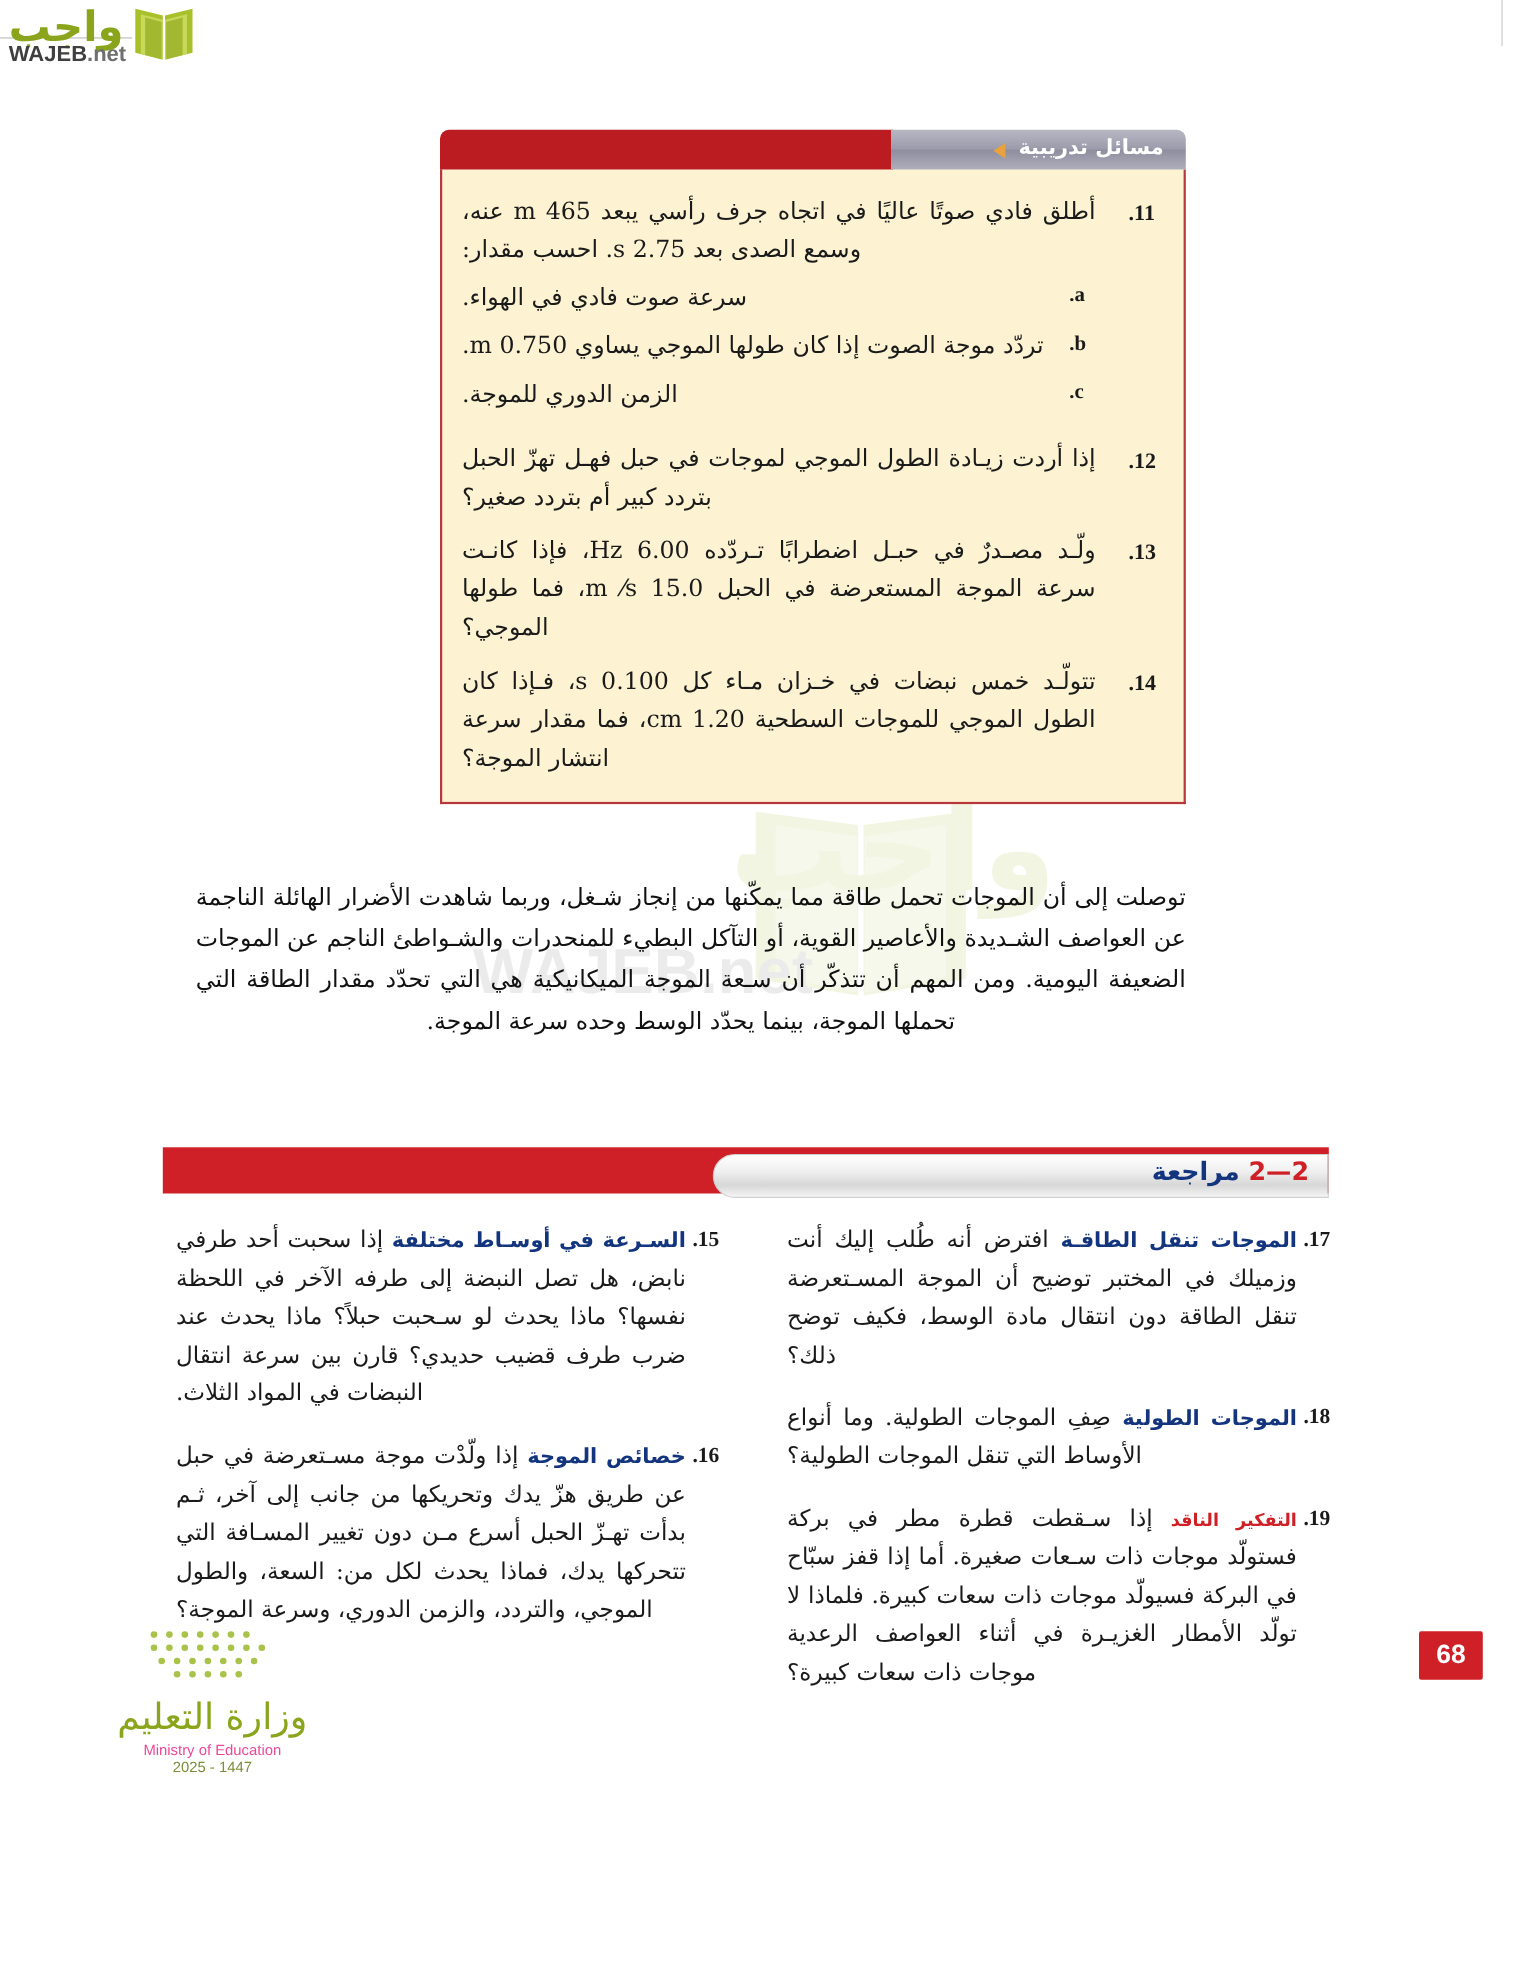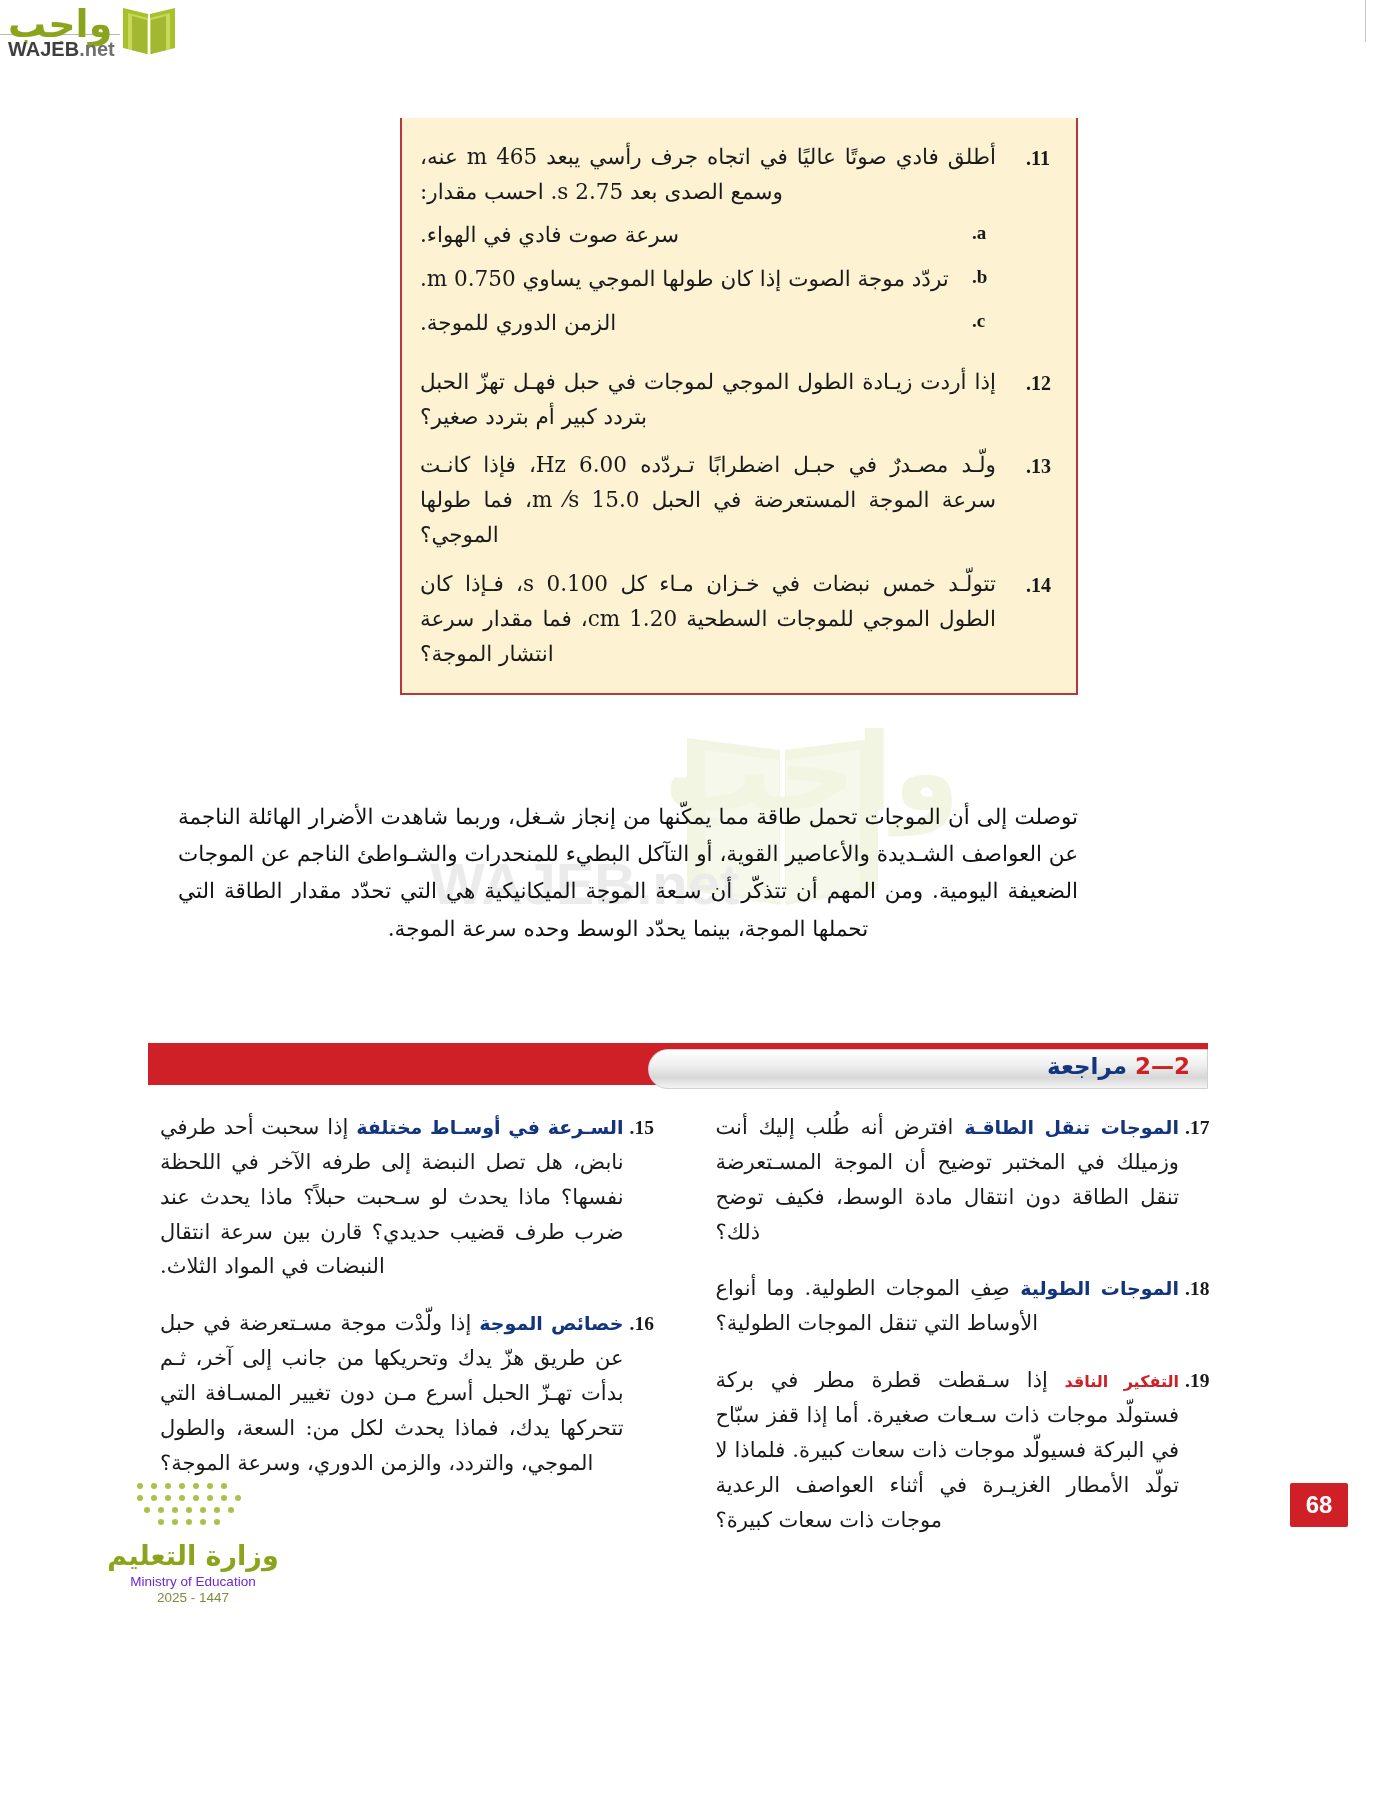--- a/index.html
+++ b/index.html
@@ -301,29 +301,29 @@
     position: absolute;
     left: 78px;
     top: 1480px;
     width: 230px;
     text-align: center;
     direction: rtl;
   }
   .moe-dots { width: 118px; height: 48px; margin: 0 auto 8px auto; }
   .moe-ar {
     font-family: "DejaVu Sans", sans-serif;
-    font-size: 27px;
-    font-weight: bold;
+    font-size: 33px;
+    font-weight: normal;
     color: #8aa51c;
     letter-spacing: 1px;
   }
   .moe-en {
     font-family: "Liberation Sans", sans-serif;
     font-size: 13.5px;
-    color: #6d28d9;
+    color: #ec4899;
     direction: ltr;
     margin-top: 3px;
   }
   .moe-yr {
     font-family: "Liberation Sans", sans-serif;
     font-size: 13.5px;
     color: #7b8d3a;
     direction: ltr;
     margin-top: 1px;
   }
@@ -368,20 +368,26 @@
     <path d="M105 20 L105 175 L12 160 L12 8 Z" fill="#e7eecb"></path>
     <path d="M110 20 L110 175 L203 160 L203 8 Z" fill="#e7eecb"></path>
     <path d="M104 30 L104 172 L30 158 L30 20 Z" fill="#eef3dc"></path>
     <path d="M111 30 L111 172 L185 158 L185 20 Z" fill="#eef3dc"></path>
   </svg>
   <div class="wm-text-ar">واجب</div>
   <div class="wm-text-en">WAJEB.net</div>
 </div>
 
 <section class="pp-wrap">
+  <div class="pp-head">
+    <div class="pp-head-red"></div>
+    <div class="pp-head-grey"></div>
+    <div class="pp-arrow"></div>
+    <div class="pp-title">مسائل تدريبية</div>
+  </div>
   <div class="pp-body">
     <ol class="problems">
 
       <li>
         <span class="num">11.</span>
         <div style="flex:1 1 auto;">
           <div class="ptext">أطلق فادي صوتًا عاليًا في اتجاه جرف رأسي يبعد 465 m عنه، وسمع الصدى بعد 2.75 s. احسب مقدار:</div>
           <ol class="sub">
             <li>
               <span class="subnum">a.</span>

